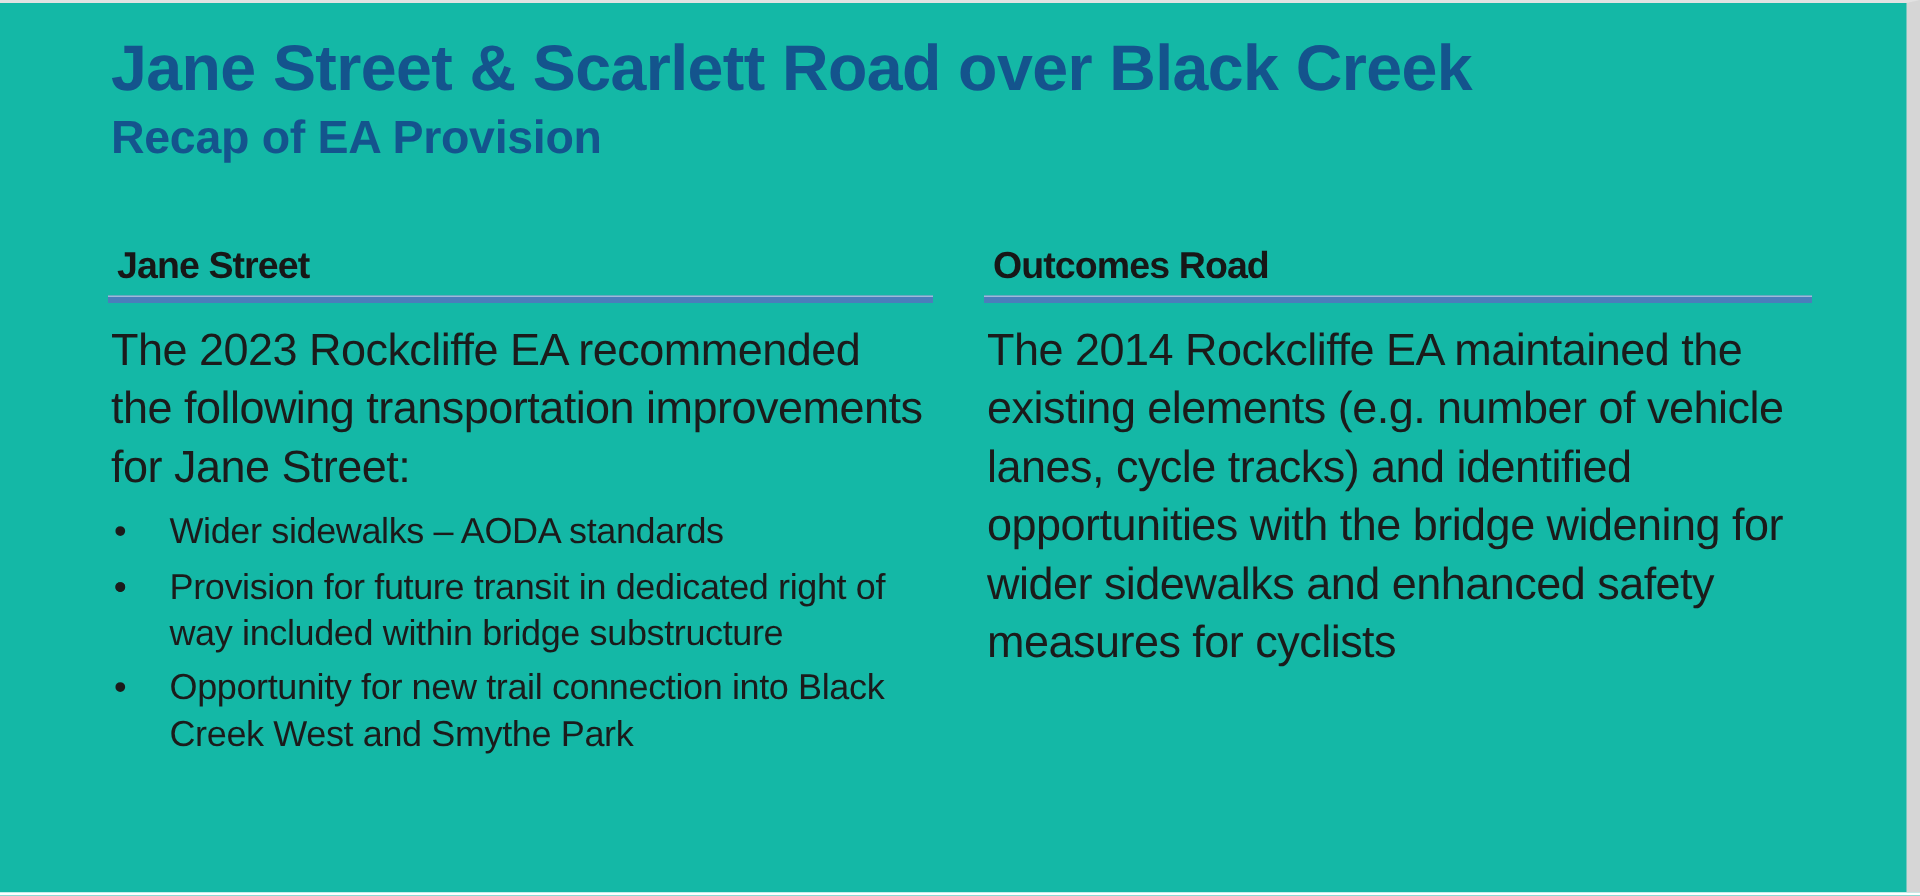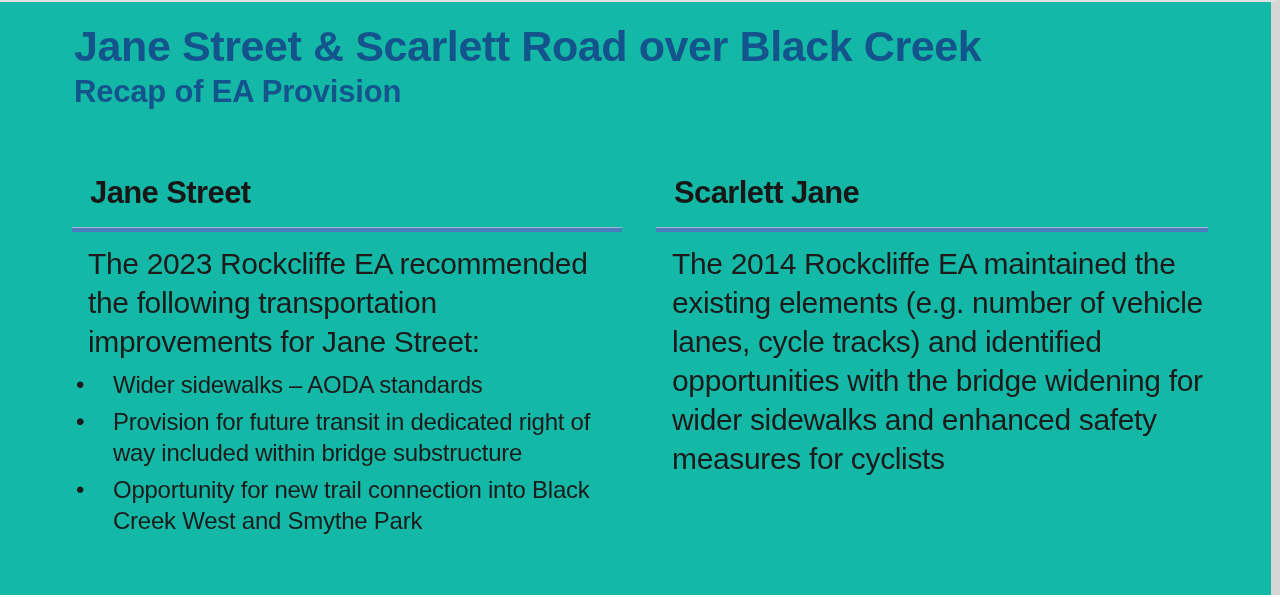--- a/index.html
+++ b/index.html
@@ -66,46 +66,46 @@
   .column {
     position: absolute;
     top: 0;
   }
 
   .column.left  { left: 72px;  width: 550px; }
   .column.right { left: 656px; width: 552px; }
 
   .col-header {
     font-family: "Liberation Sans", sans-serif;
-    font-size: 31px;
+    font-size: 25px;
     font-weight: bold;
     letter-spacing: -0.6px;
     line-height: 1.08;
     color: #171717;
-    margin: 16px;
+    margin: 4px;
     padding: 0 0 2px 2px;
     white-space: nowrap;
   }
 
   .col-rule {
     height: 5px;
     width: 100%;
     background: #4a7ebb;
     border-top: 1px solid #9fb9d8;
     box-sizing: border-box;
     margin: 4px 0 0 0;
   }
 
   .col-body {
     font-family: "Liberation Sans", sans-serif;
     font-size: 30px;
     line-height: 1.30;
     letter-spacing: -0.35px;
     color: #1b1b1b;
-    margin: 12px 0 0 14px;
+    margin: 12px 0 0 0;
     padding: 0 0 0 2px;
   }
 
   
   .bullets {
     list-style: none;
     margin: 9px 0 0 0;
     padding: 0;
   }
 
@@ -160,19 +160,19 @@
           <span>Provision for future transit in dedicated right of way included within bridge substructure</span>
         </li>
         <li>
           <span class="bullet-dot">•</span>
           <span>Opportunity for new trail connection into Black Creek West and Smythe Park</span>
         </li>
       </ul>
     </div>
 
     <div class="column right">
-      <div class="col-header">Scarlett Jane</div>
+      <div class="col-header">Outcomes Road</div>
       <div class="col-rule"></div>
       <p class="col-body">The 2014 Rockcliffe EA maintained the existing elements (e.g. number of vehicle lanes, cycle tracks) and identified opportunities with the bridge widening for wider sidewalks and enhanced safety measures for cyclists</p>
     </div>
 
   </div>
 </div>
 
 </body></html>

